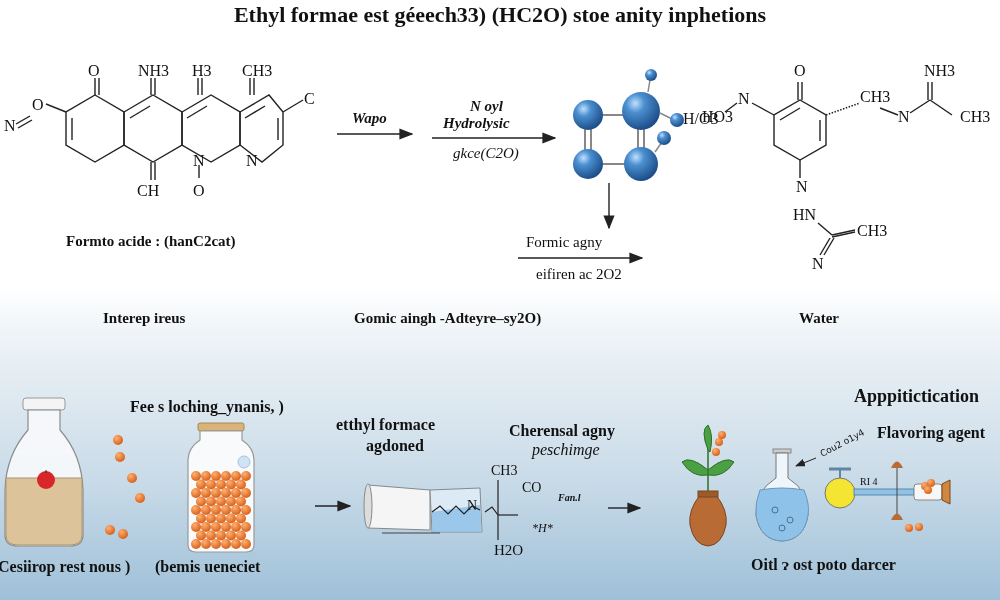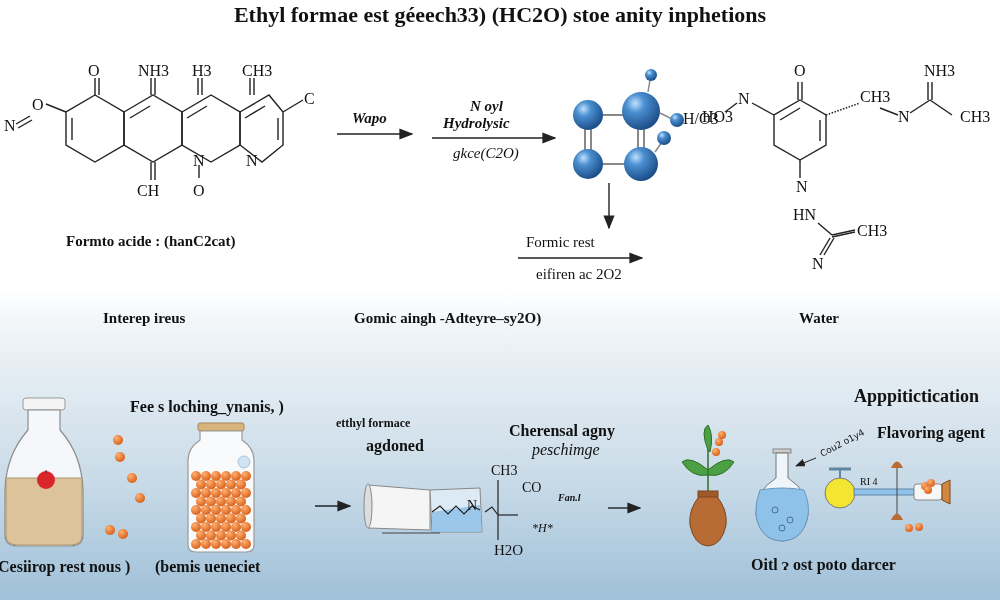--- a/index.html
+++ b/index.html
@@ -99,21 +99,21 @@
     <circle cx="651" cy="75" r="6" fill="url(#sph)"></circle>
     <circle cx="677" cy="120" r="7" fill="url(#sph)"></circle>
     <circle cx="664" cy="138" r="7" fill="url(#sph)"></circle>
   </g>
 </svg>
 <div class="abs lbl b i" style="left:352px;top:110px;">Wapo</div>
 <div class="abs lbl b i" style="left:470px;top:98px;">N oyl</div>
 <div class="abs lbl b i" style="left:443px;top:115px;">Hydrolysic</div>
 <div class="abs lbl i" style="left:453px;top:145px;">gkce(C2O)</div>
 <div class="abs chem" style="left:683px;top:110px;">H/O3</div>
-<div class="abs lbl" style="left:526px;top:234px;">Formic rest</div>
+<div class="abs lbl" style="left:526px;top:234px;">Formic agny</div>
 <div class="abs lbl" style="left:536px;top:266px;">eifiren ac 2O2</div>
 <div class="abs lbl b" style="left:354px;top:310px;">Gomic aingh -Adteyre–sy2O)</div>
 
 <svg width="1000" height="600">
   <polygon class="bond" points="800,100 826,115 826,145 800,160 774,145 774,115"></polygon>
   <line class="bond" x1="780" y1="120" x2="800" y2="108"></line>
   <line class="bond" x1="820" y1="120" x2="820" y2="141"></line>
   <line class="bond" x1="798" y1="100" x2="798" y2="82"></line>
   <line class="bond" x1="802" y1="100" x2="802" y2="82"></line>
   <line class="bond" x1="774" y1="115" x2="752" y2="103"></line>
@@ -283,21 +283,21 @@
     <circle cx="928" cy="490" r="4" fill="url(#orb)"></circle>
     <circle cx="909" cy="528" r="4" fill="url(#orb)"></circle>
     <circle cx="919" cy="527" r="4" fill="url(#orb)"></circle>
   </g>
 </svg>
 
 <div class="abs lbl b" style="left:130px;top:398px;font-size:16px;">Fee s loching_ynanis, )</div>
 <div class="abs lbl b" style="left:-2px;top:558px;font-size:16px;">Cesiirop rest nous )</div>
 <div class="abs lbl b" style="left:155px;top:558px;font-size:16px;">(bemis ueneciet</div>
 
-<div class="abs lbl b" style="left:336px;top:416px;font-size:12px;">etthyl formace</div>
+<div class="abs lbl b" style="left:336px;top:416px;font-size:16px;">etthyl formace</div>
 <div class="abs lbl b" style="left:366px;top:437px;font-size:16px;font-family:Liberation Serif, serif;">agdoned</div>
 <div class="abs lbl b" style="left:509px;top:422px;font-size:16px;">Cherensal agny</div>
 <div class="abs lbl i" style="left:532px;top:441px;font-size:16px;">peschimge</div>
 
 <div class="abs chem" style="left:491px;top:463px;font-size:14px;">CH3</div>
 <div class="abs chem" style="left:467px;top:498px;font-size:14px;">N</div>
 <div class="abs chem" style="left:522px;top:480px;font-size:14px;">CO</div>
 <div class="abs chem i" style="left:532px;top:521px;font-size:12px;">*H*</div>
 <div class="abs chem" style="left:494px;top:542px;font-size:15px;">H2O</div>
 <div class="abs lbl i b" style="left:558px;top:492px;font-size:10px;">Fan.l</div>

